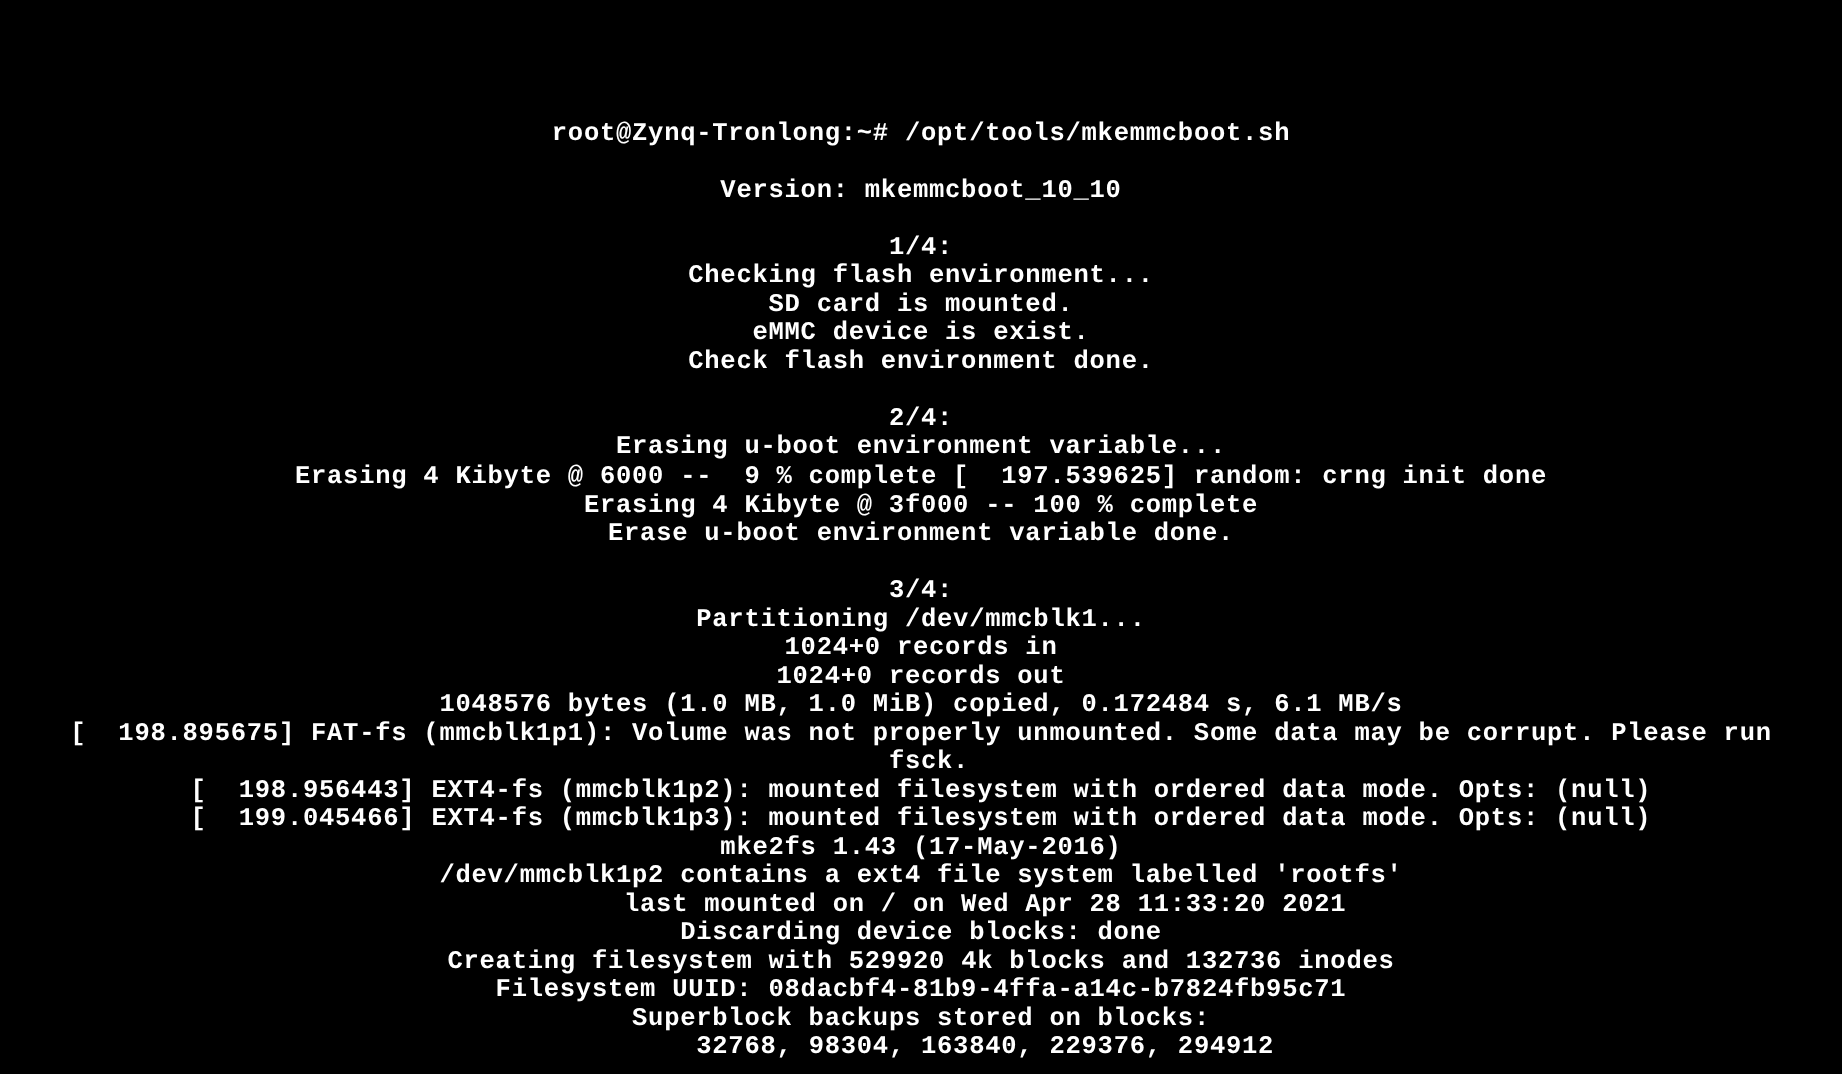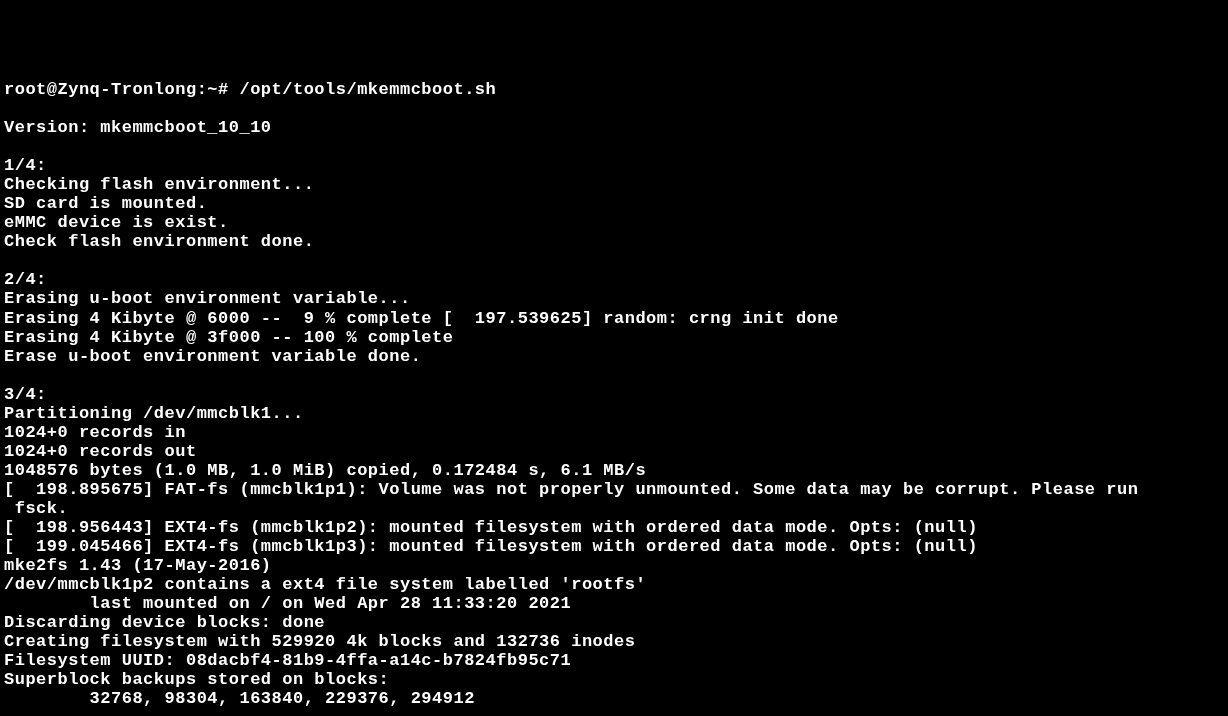--- a/index.html
+++ b/index.html
@@ -10,20 +10,21 @@
       font-weight: bold;
       margin: 0;
       padding: 4px;
       white-space: pre;
       line-height: 1.12;
       letter-spacing: 0.5px;
       overflow: hidden;
     }
     .terminal-line {
       white-space: pre;
+      text-align: center;
     }
   </style>
 </head>
 <body>
 
 
 
 <div id="terminal-container"><div class="terminal-line">root@Zynq-Tronlong:~# /opt/tools/mkemmcboot.sh</div><div class="terminal-line">&nbsp;</div><div class="terminal-line">Version: mkemmcboot_10_10</div><div class="terminal-line">&nbsp;</div><div class="terminal-line">1/4:</div><div class="terminal-line">Checking flash environment...</div><div class="terminal-line">SD card is mounted.</div><div class="terminal-line">eMMC device is exist.</div><div class="terminal-line">Check flash environment done.</div><div class="terminal-line">&nbsp;</div><div class="terminal-line">2/4:</div><div class="terminal-line">Erasing u-boot environment variable...</div><div class="terminal-line">Erasing 4 Kibyte @ 6000 --  9 % complete [  197.539625] random: crng init done</div><div class="terminal-line">Erasing 4 Kibyte @ 3f000 -- 100 % complete</div><div class="terminal-line">Erase u-boot environment variable done.</div><div class="terminal-line">&nbsp;</div><div class="terminal-line">3/4:</div><div class="terminal-line">Partitioning /dev/mmcblk1...</div><div class="terminal-line">1024+0 records in</div><div class="terminal-line">1024+0 records out</div><div class="terminal-line">1048576 bytes (1.0 MB, 1.0 MiB) copied, 0.172484 s, 6.1 MB/s</div><div class="terminal-line">[  198.895675] FAT-fs (mmcblk1p1): Volume was not properly unmounted. Some data may be corrupt. Please run</div><div class="terminal-line"> fsck.</div><div class="terminal-line">[  198.956443] EXT4-fs (mmcblk1p2): mounted filesystem with ordered data mode. Opts: (null)</div><div class="terminal-line">[  199.045466] EXT4-fs (mmcblk1p3): mounted filesystem with ordered data mode. Opts: (null)</div><div class="terminal-line">mke2fs 1.43 (17-May-2016)</div><div class="terminal-line">/dev/mmcblk1p2 contains a ext4 file system labelled 'rootfs'</div><div class="terminal-line">        last mounted on / on Wed Apr 28 11:33:20 2021</div><div class="terminal-line">Discarding device blocks: done</div><div class="terminal-line">Creating filesystem with 529920 4k blocks and 132736 inodes</div><div class="terminal-line">Filesystem UUID: 08dacbf4-81b9-4ffa-a14c-b7824fb95c71</div><div class="terminal-line">Superblock backups stored on blocks:</div><div class="terminal-line">        32768, 98304, 163840, 229376, 294912</div><div class="terminal-line">&nbsp;</div></div>
 
 

